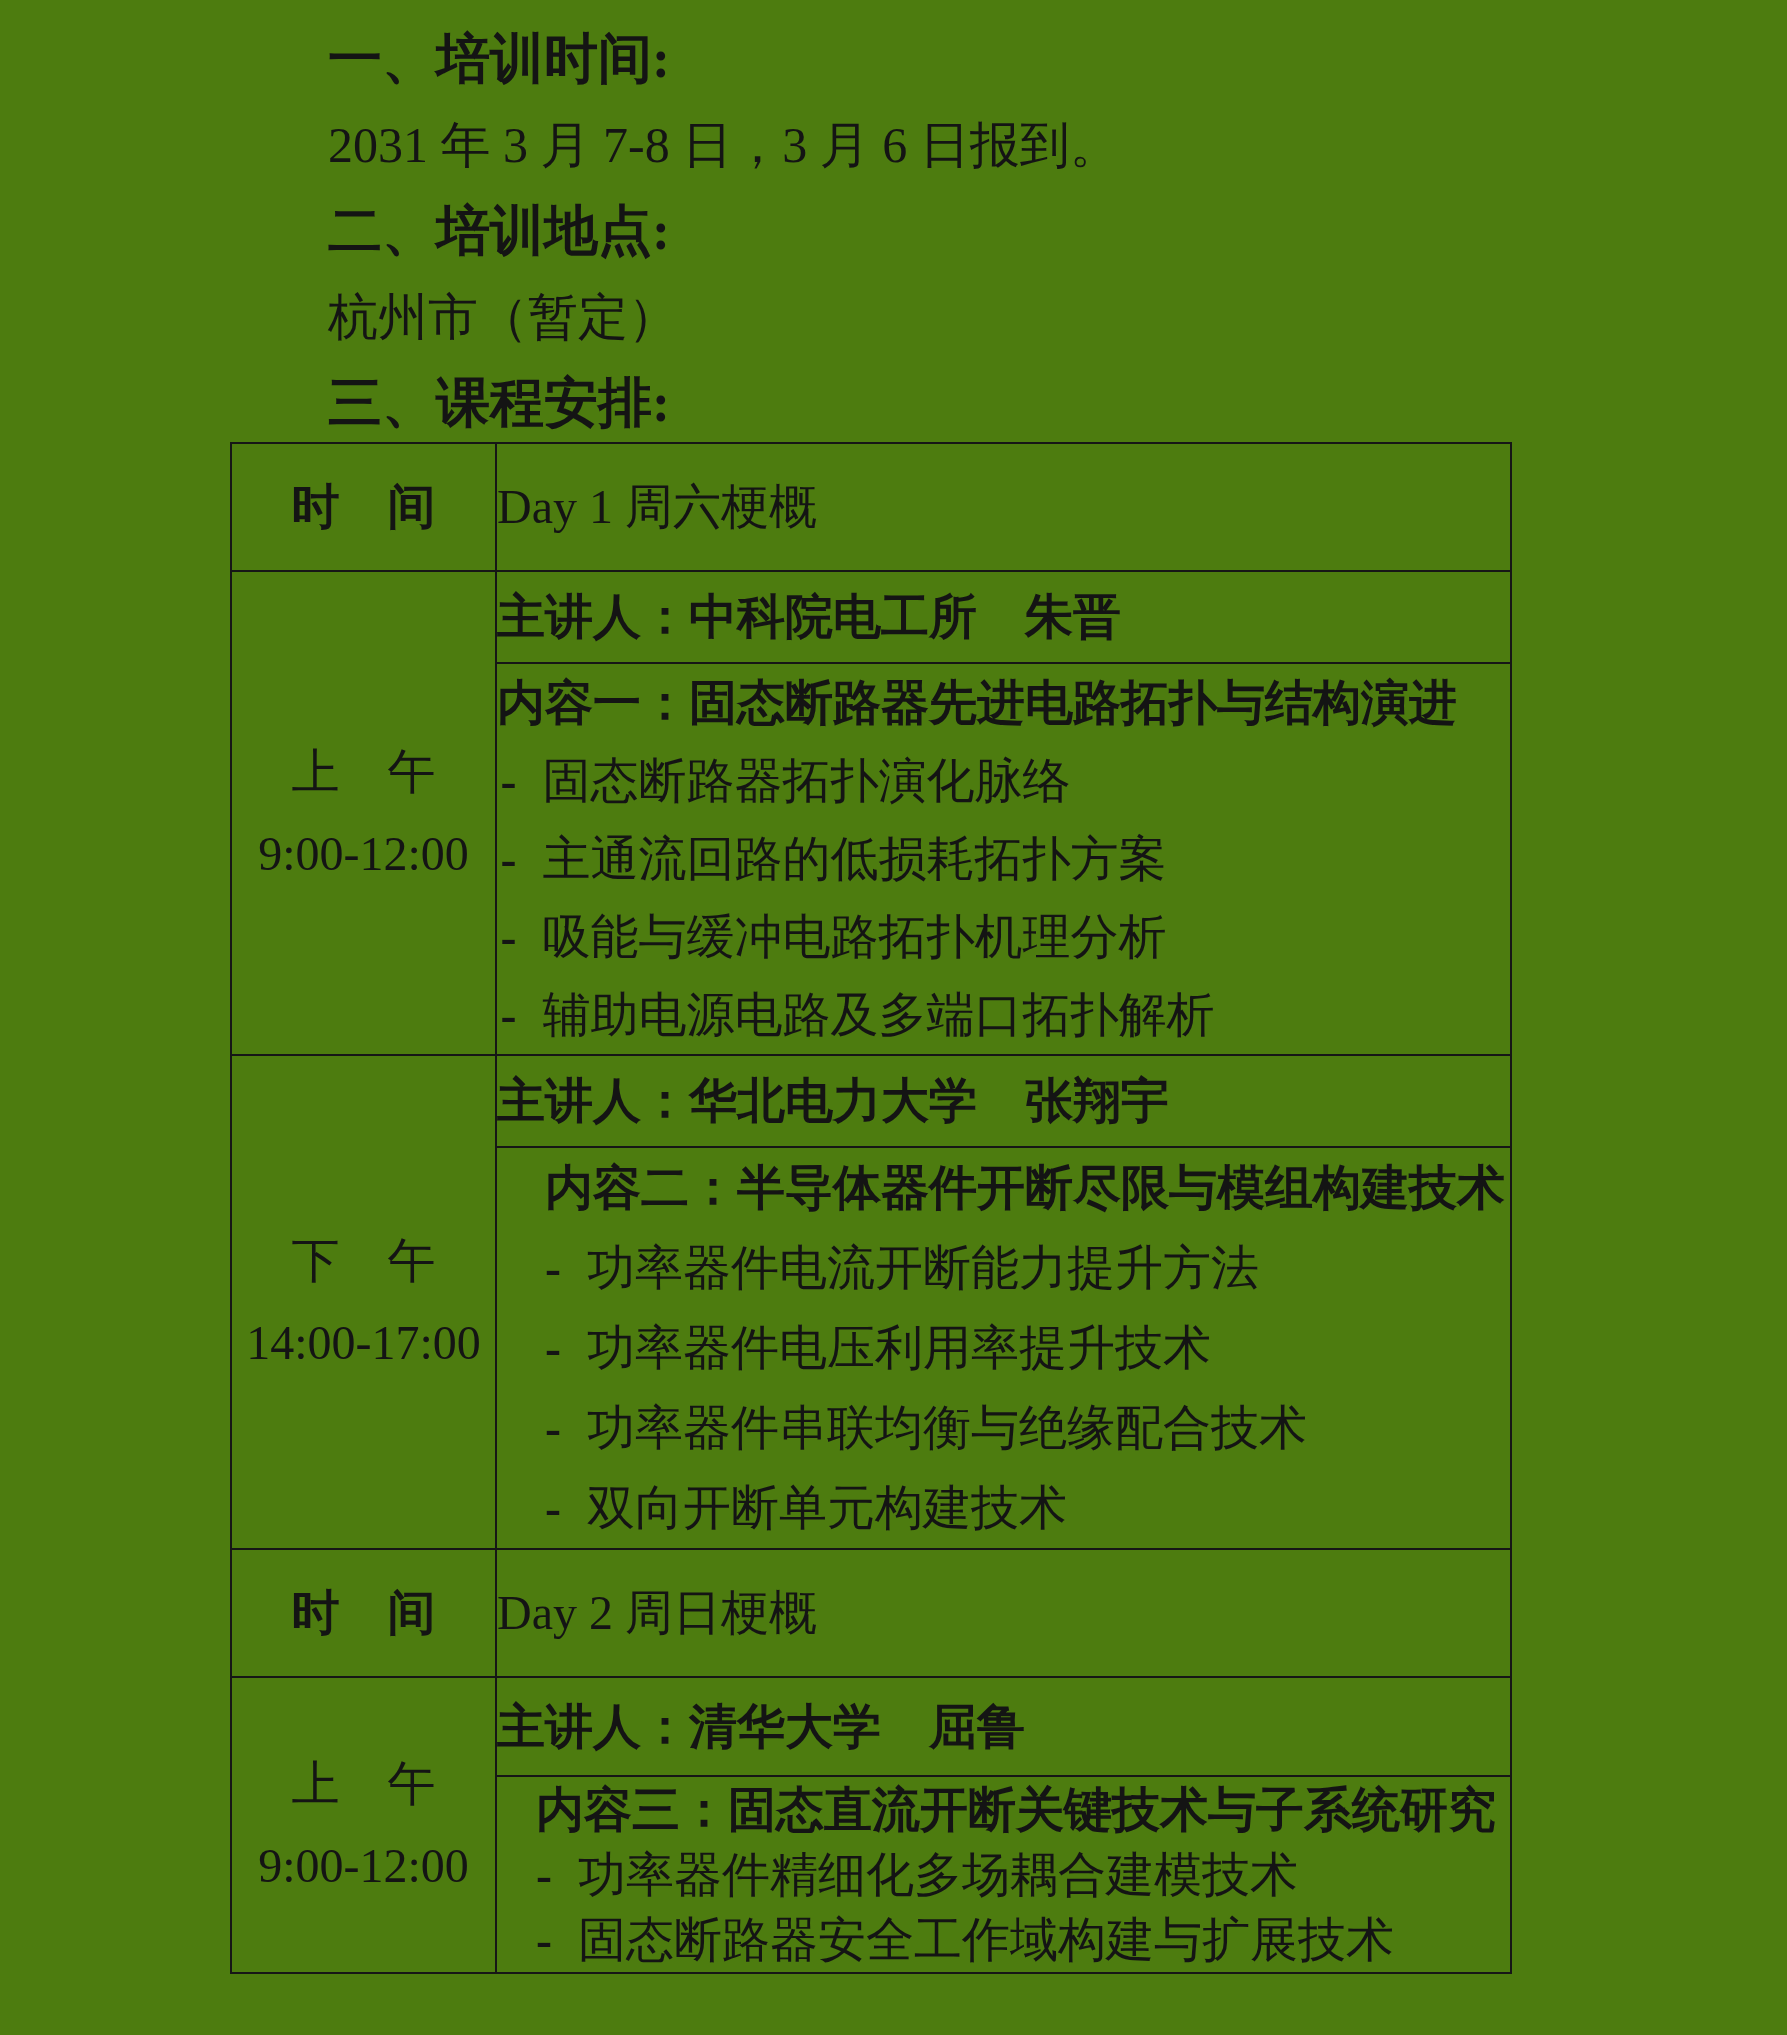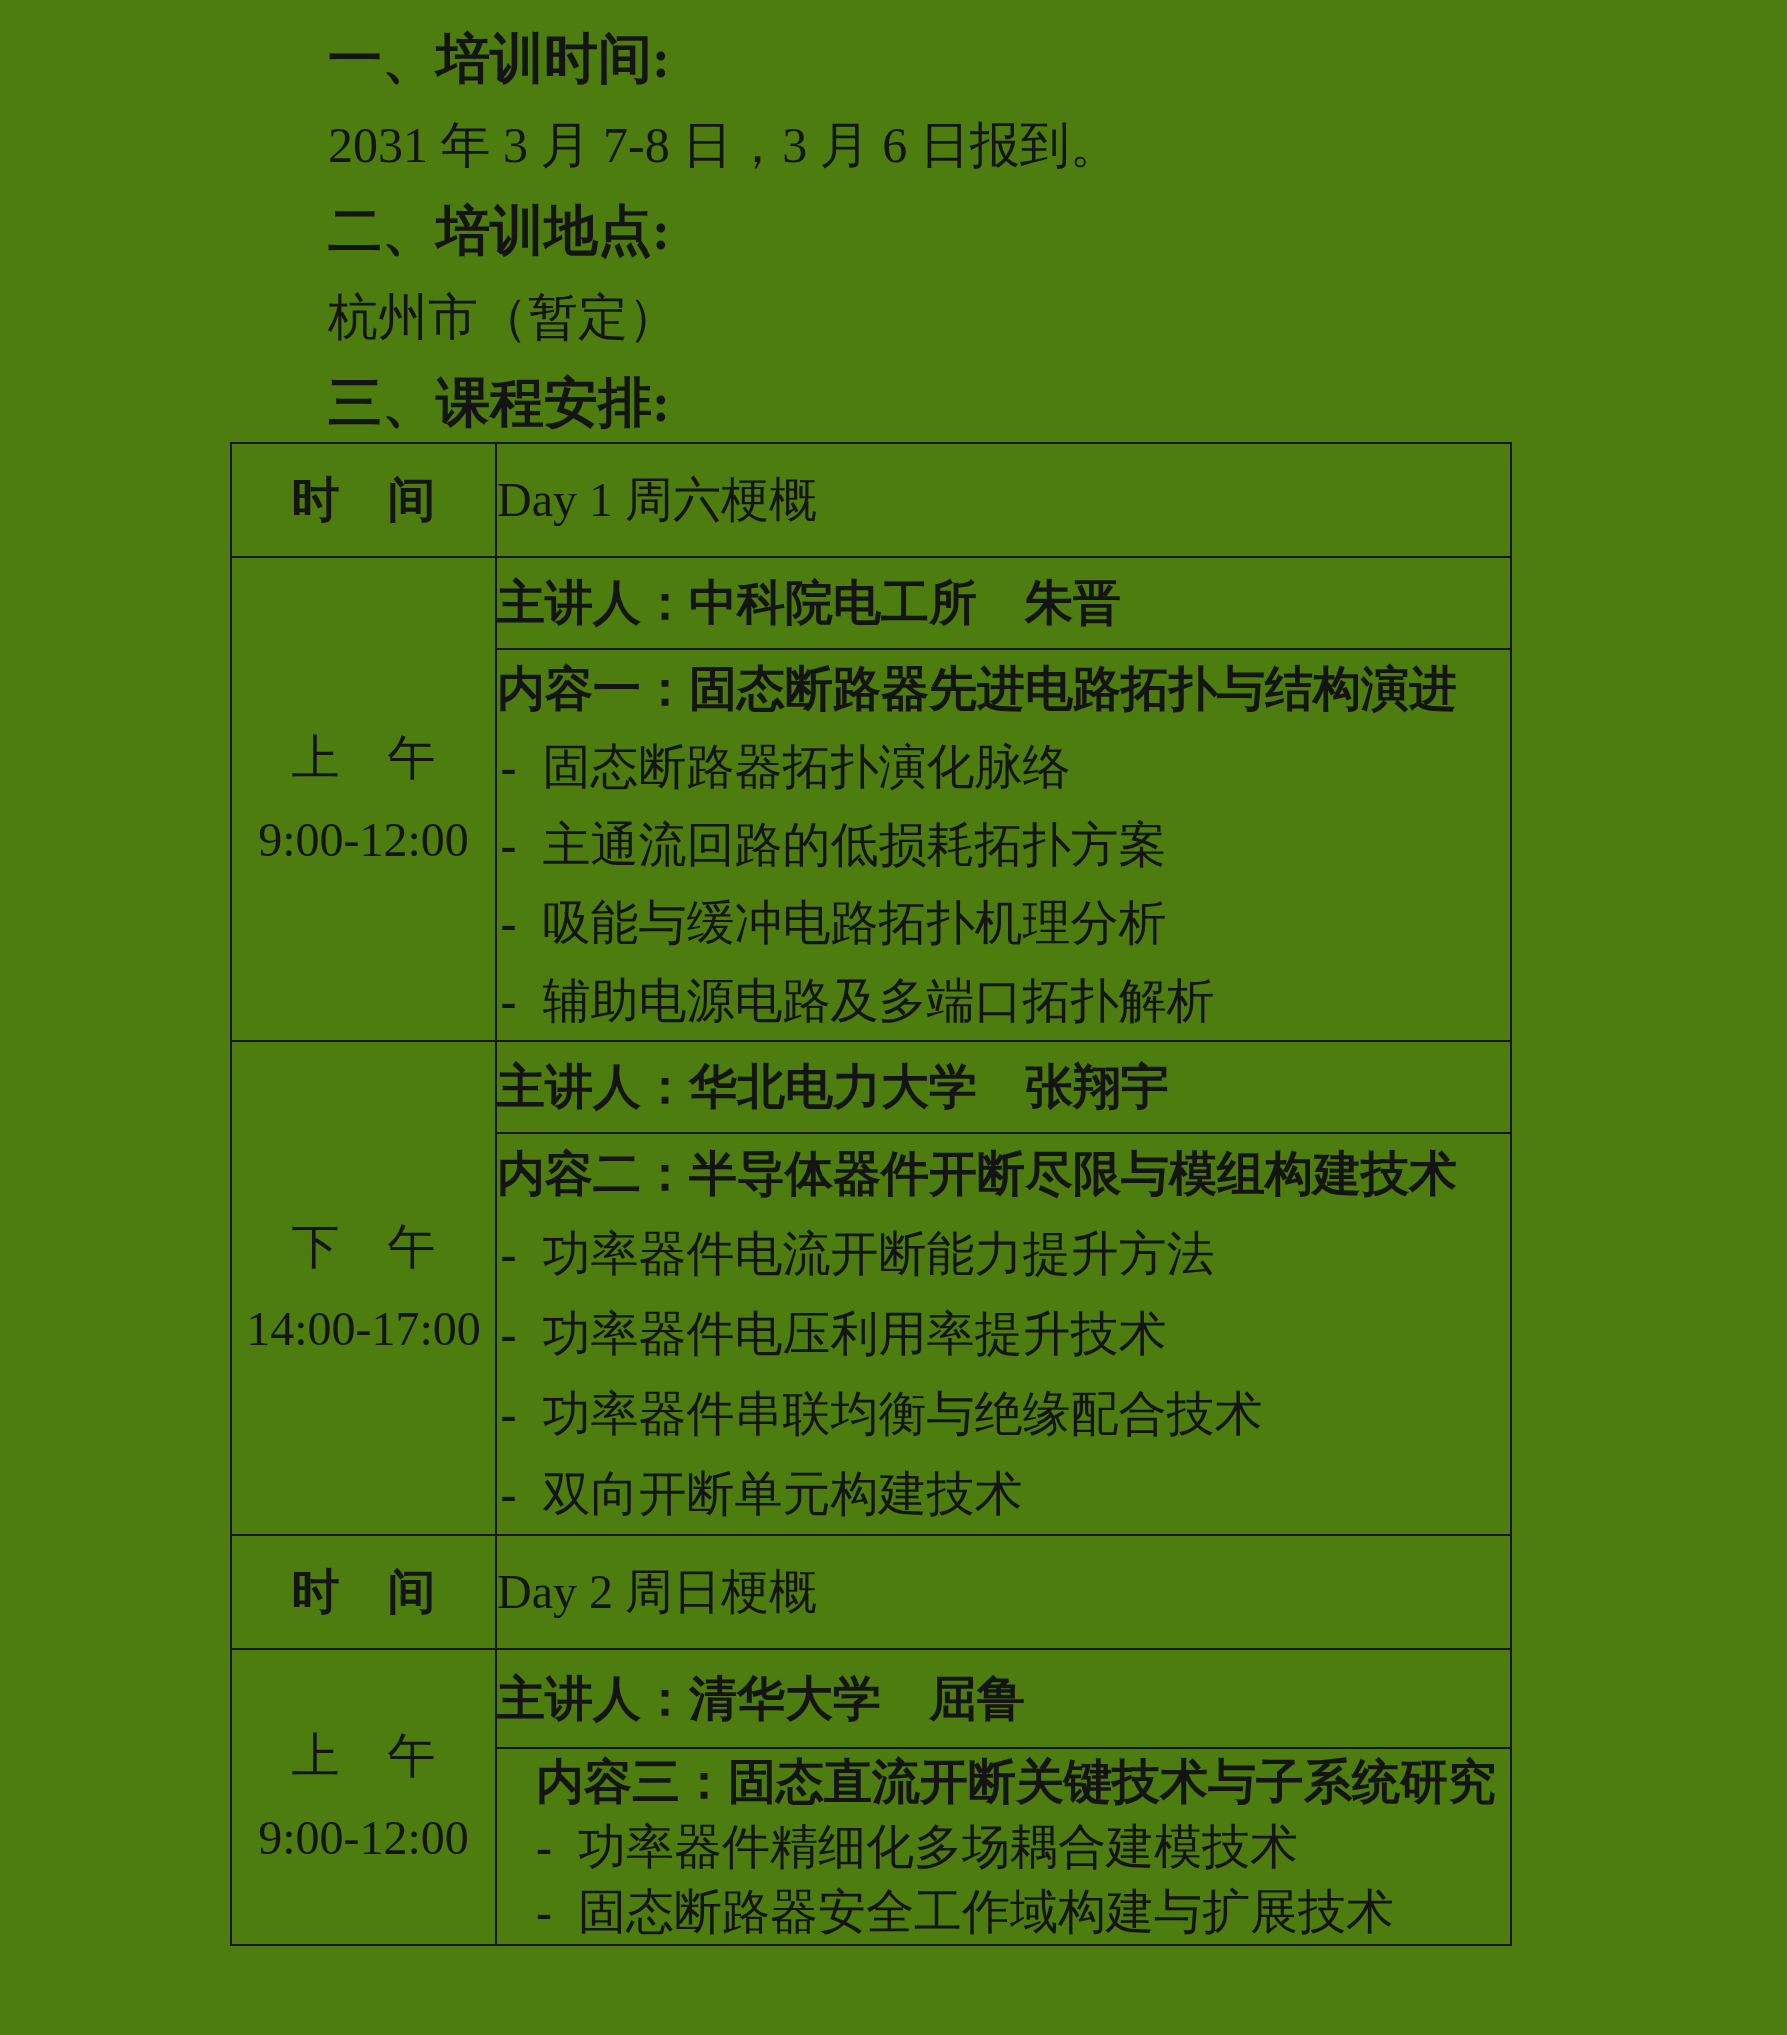--- a/index.html
+++ b/index.html
@@ -21,31 +21,31 @@
     border-collapse:collapse;table-layout:fixed;
   }
   table.sched td{
     border:2.3px solid #161616;
     padding:0;margin:0;
     vertical-align:middle;
     box-sizing:border-box;
     font-size:48px;
   }
   .c1{text-align:center;}
-  .rowhead td{height:114px;}
+  .rowhead td{height:128px;}
   .rowhead .c1{font-weight:700;}
   .daytitle{padding-left:16px;white-space:nowrap;}
   .spk{height:92px;font-weight:700;padding-left:16px;white-space:nowrap;}
   .spk.short{height:99px;}
   .timecell div{line-height:82px;white-space:nowrap;}
   .content{padding:0 9px 0 16px;vertical-align:middle;}
   .content .topic{font-weight:700;white-space:nowrap;}
   .content .bullet{padding-left:3.4px;white-space:nowrap;}
   .h695 .topic,.h695 .bullet{line-height:78px;}
-  .h710 .topic,.h710 .bullet{line-height:80px;}
+  .h710 .topic,.h710 .bullet{line-height:80px;padding-left:48px;}
   .h350 .topic,.h350 .bullet{line-height:65px;padding-left:39px;}
   td.h695{height:391px;}
   td.h710{height:400px;}
   td.h350{height:197px;}
   .dash{display:inline-block;width:42px;font-weight:700;}
 </style>
 </head>
 <body>
 
 <div class="page">

